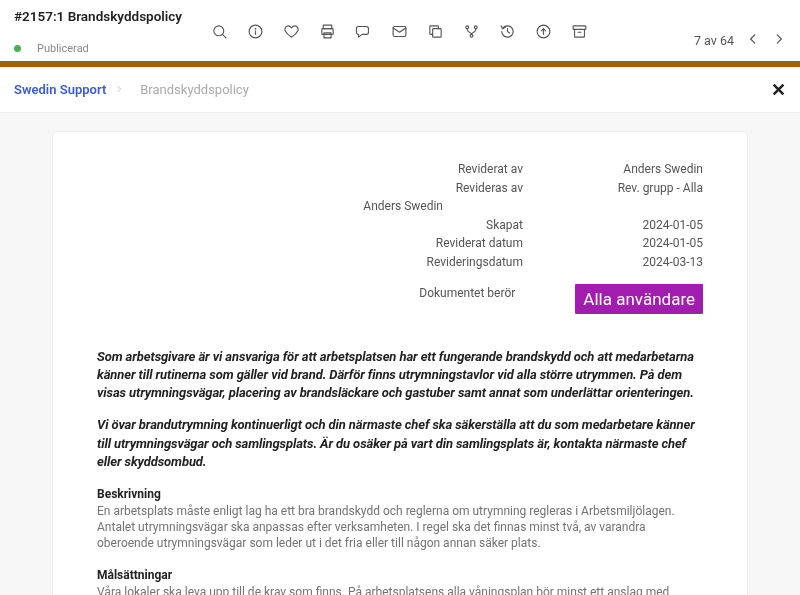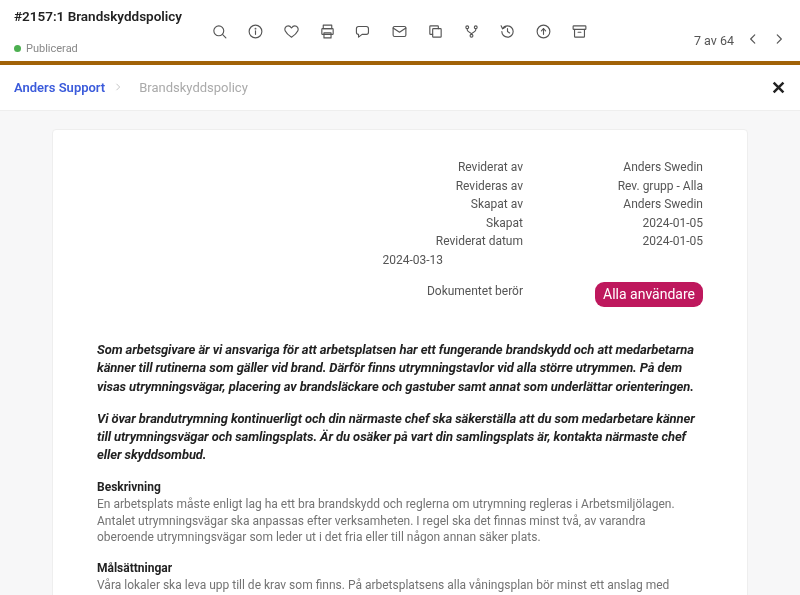--- a/index.html
+++ b/index.html
@@ -1,20 +1,20 @@
 <!DOCTYPE html>
 <html><head>
 <meta charset="utf-8">
 <style>
   * { box-sizing: border-box; margin: 0; padding: 0; }
   body { font-family: -apple-system, BlinkMacSystemFont, "Segoe UI", Roboto, Arial, sans-serif; background: #fff; color: #222; font-size: 13px; width: 800px; }
-  .topbar { display: flex; align-items: center; padding: 8px 14px 6px 14px; border-bottom: 4px solid #a16207; }
+  .topbar { display: flex; align-items: center; padding: 8px 14px 6px 14px; border-bottom: 6px solid #a16207; }
   .title-block { flex: 0 0 auto; margin-right: 18px; }
   .doc-title { font-weight: 600; font-size: 13.5px; color: #222; }
-  .status-row { display: flex; align-items: center; gap: 5px; margin-top: 18px; }
+  .status-row { display: flex; align-items: center; gap: 16px; margin-top: 18px; }
   .dot { width: 7px; height: 7px; border-radius: 50%; background: #4caf50; }
   .status-text { font-size: 11px; color: #888; }
   .icon-strip { display: flex; align-items: center; gap: 18px; margin-left: 10px; }
   .icon { width: 18px; height: 18px; display: flex; align-items: center; justify-content: center; cursor: pointer; }
   .icon svg { width: 17px; height: 17px; stroke: #555; fill: none; stroke-width: 1.6; stroke-linecap: round; stroke-linejoin: round; }
   .spacer { flex: 1; }
   .pager { display: flex; align-items: center; gap: 12px; color: #555; font-size: 12.5px; margin-top: 17px; }
   .chev { cursor: pointer; }
   .chev svg { width: 14px; height: 14px; stroke: #555; fill: none; stroke-width: 2; stroke-linecap: round; stroke-linejoin: round; }
   .breadcrumb-bar { display: flex; align-items: center; padding: 12px 14px; border-bottom: 1px solid #eee; font-size: 13px; }
@@ -23,21 +23,21 @@
   .crumb-sep svg { width: 10px; height: 10px; stroke: #bbb; fill: none; stroke-width: 2; stroke-linecap: round; stroke-linejoin: round; }
   .crumb-current { color: #aaa; margin-left: 8px; }
   .close-x { margin-left: auto; cursor: pointer; font-size: 18px; font-weight: 700; color: #222; }
   .page-wrap { background: #f7f7f8; padding: 18px 52px 0 52px; }
   .sheet { background: #fff; border: 1px solid #eee; border-radius: 4px; padding: 28px 44px 30px 44px; min-height: 480px; }
   .meta-block { margin-left: auto; width: 380px; }
   .meta-row { display: flex; justify-content: flex-start; font-size: 12px; line-height: 1.55; color: #555; }
   .meta-row .label { text-align: right; flex: 1; padding-right: 60px; }
   .meta-row .value { text-align: right; min-width: 120px; }
   .meta-gap { height: 12px; }
-  .badge { background: #be185d; color: #fff; border-radius: 9px; padding: 2px 8px; font-size: 14px; display: inline-block; }
+  .badge { background: #a21caf; color: #fff; border-radius: 1px; padding: 2px 8px; font-size: 17px; display: inline-block; }
   .body-text { margin-top: 34px; }
   .body-text p.intro { font-weight: 700; font-size: 13px; line-height: 1.4; margin-bottom: 14px; letter-spacing: -0.1px; font-style: italic; }
   .body-text h3 { font-weight: 700; font-size: 12px; margin-top: 16px; margin-bottom: 2px; }
   .body-text p.para { font-size: 12px; line-height: 1.35; color: #737373; }
 </style>
 </head>
 <body>
 
 <div class="topbar">
   <div class="title-block">
@@ -129,52 +129,52 @@
     <span class="chev"><svg viewBox="0 0 24 24">
           <polyline points="15,5 8,12 15,19"></polyline>
         </svg></span>
     <span class="chev"><svg viewBox="0 0 24 24">
           <polyline points="9,5 16,12 9,19"></polyline>
         </svg></span>
   </div>
 </div>
 
 <div class="breadcrumb-bar">
-  <span class="crumb-link">Anders Support</span>
+  <span class="crumb-link">Swedin Support</span>
   <span class="crumb-sep"><svg viewBox="0 0 24 24">
         <polyline points="9,5 16,12 9,19"></polyline>
       </svg></span>
   <span class="crumb-current">Brandskyddspolicy</span>
   <span class="close-x">✕</span>
 </div>
 
 <div class="page-wrap">
   <div class="sheet">
     <div class="meta-block">
       <div class="meta-row">
           <span class="label">Reviderat av</span>
           <span class="value">Anders Swedin</span>
         </div>
       <div class="meta-row">
           <span class="label">Revideras av</span>
           <span class="value">Rev. grupp - Alla</span>
         </div>
       <div class="meta-row">
-          <span class="label">Skapat av</span>
           <span class="value">Anders Swedin</span>
         </div>
       <div class="meta-row">
           <span class="label">Skapat</span>
           <span class="value">2024-01-05</span>
         </div>
       <div class="meta-row">
           <span class="label">Reviderat datum</span>
           <span class="value">2024-01-05</span>
         </div>
       <div class="meta-row">
+          <span class="label">Revideringsdatum</span>
           <span class="value">2024-03-13</span>
         </div>
       <div class="meta-gap"></div>
       <div class="meta-row">
         <span class="label">Dokumentet berör</span>
         <span class="value"><span class="badge">Alla användare</span></span>
       </div>
     </div>
 
     <div class="body-text">

